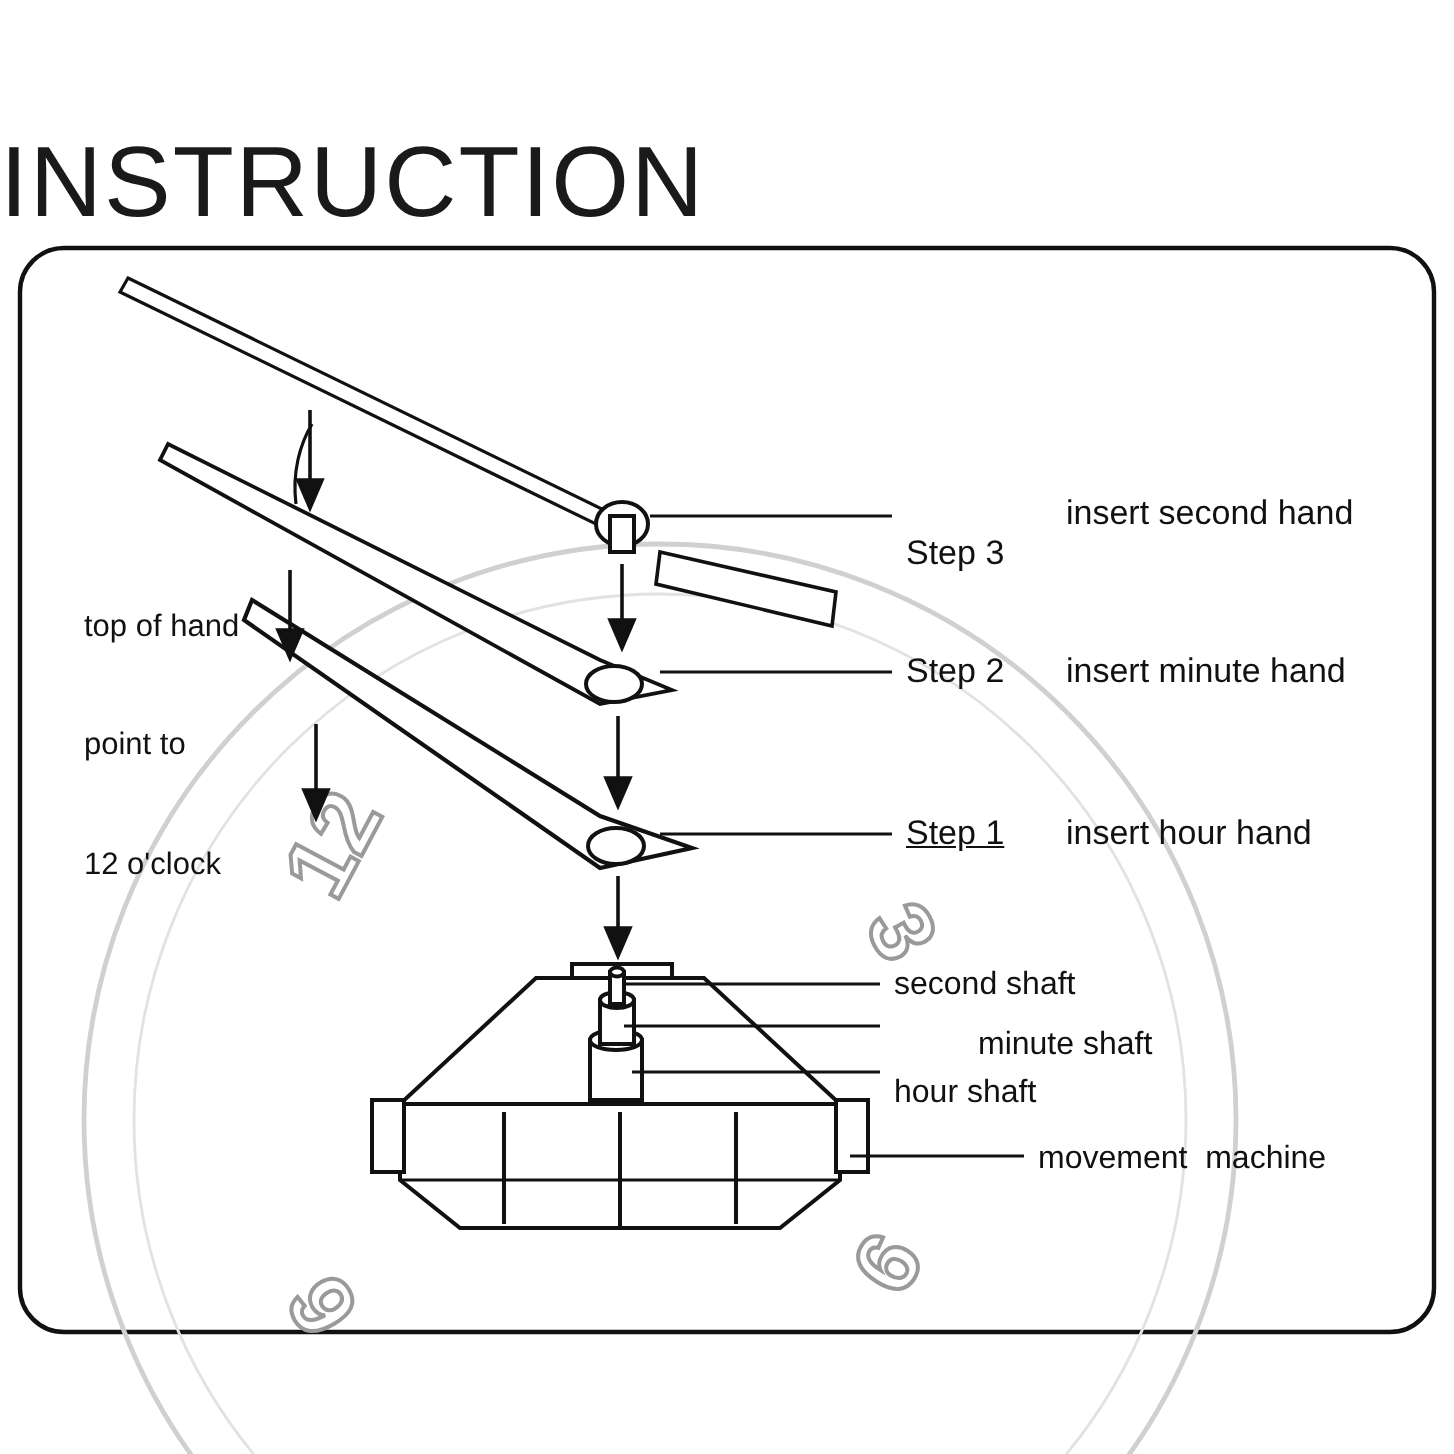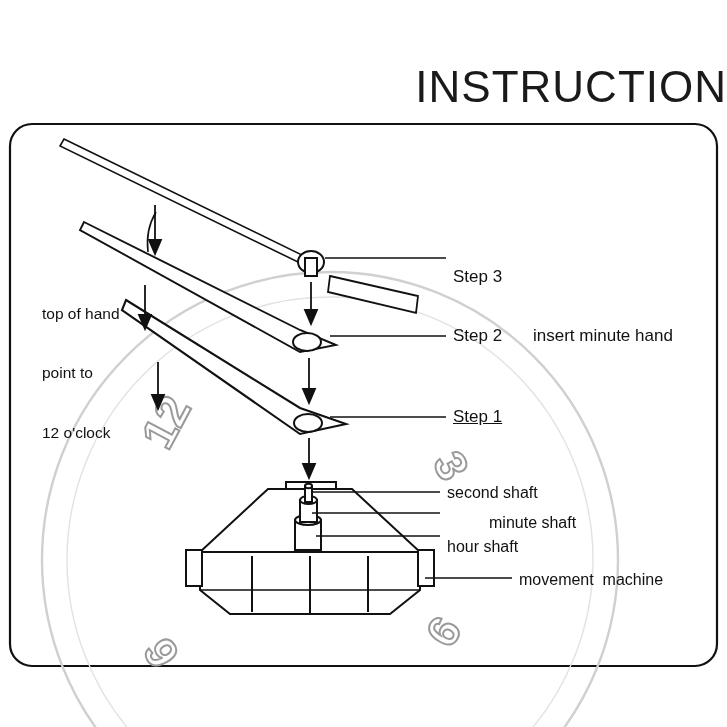--- a/index.html
+++ b/index.html
@@ -13,22 +13,22 @@
     height: 727px;
     background: #ffffff;
     font-family: "Liberation Sans", sans-serif;
     overflow: hidden;
   }
   #title {
     position: absolute;
     left: 0;
     top: 62px;
     width: 727px;
-    text-align: right;
-    font-size: 44px;
+    text-align: left;
+    font-size: 50px;
     letter-spacing: 1px;
     color: #1a1a1a;
     font-family: "Liberation Sans", sans-serif;
   }
   #diagram-svg {
     position: absolute;
     left: 0;
     top: 0;
   }
   .lbl {
@@ -163,24 +163,26 @@
     </g>
   </svg>
 
   <div class="lbl lbl-note" style="left:42px; top:264px;">
     <div>top of hand</div>
     <div>point to</div>
     <div>12 o'clock</div>
   </div>
 
   <div class="lbl lbl-step" style="left:453px; top:246px;margin-top:20px;">Step 3</div>
+  <div class="lbl lbl-step" style="left:533px; top:246px;">insert second hand</div>
 
   <div class="lbl lbl-step" style="left:453px; top:325px;text-align:right;">Step 2</div>
   <div class="lbl lbl-step" style="left:533px; top:325px;">insert minute hand</div>
 
   <div class="lbl lbl-step" style="left:453px; top:406px;text-decoration:underline;">Step 1</div>
+  <div class="lbl lbl-step" style="left:533px; top:406px;">insert hour hand</div>
 
   <div class="lbl lbl-part" style="left:447px; top:483px;">second shaft</div>
   <div class="lbl lbl-part" style="left:447px; top:513px;margin-left:42px;">minute shaft</div>
   <div class="lbl lbl-part" style="left:447px; top:537px;">hour shaft</div>
   <div class="lbl lbl-part" style="left:519px; top:570px;">movement  machine</div>
 
 </div>
 
 </body></html>

